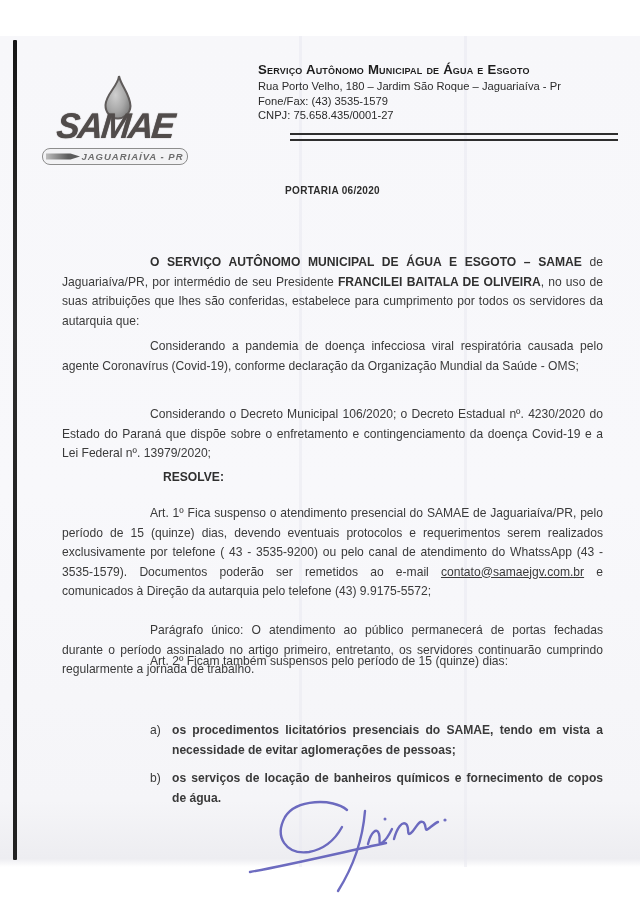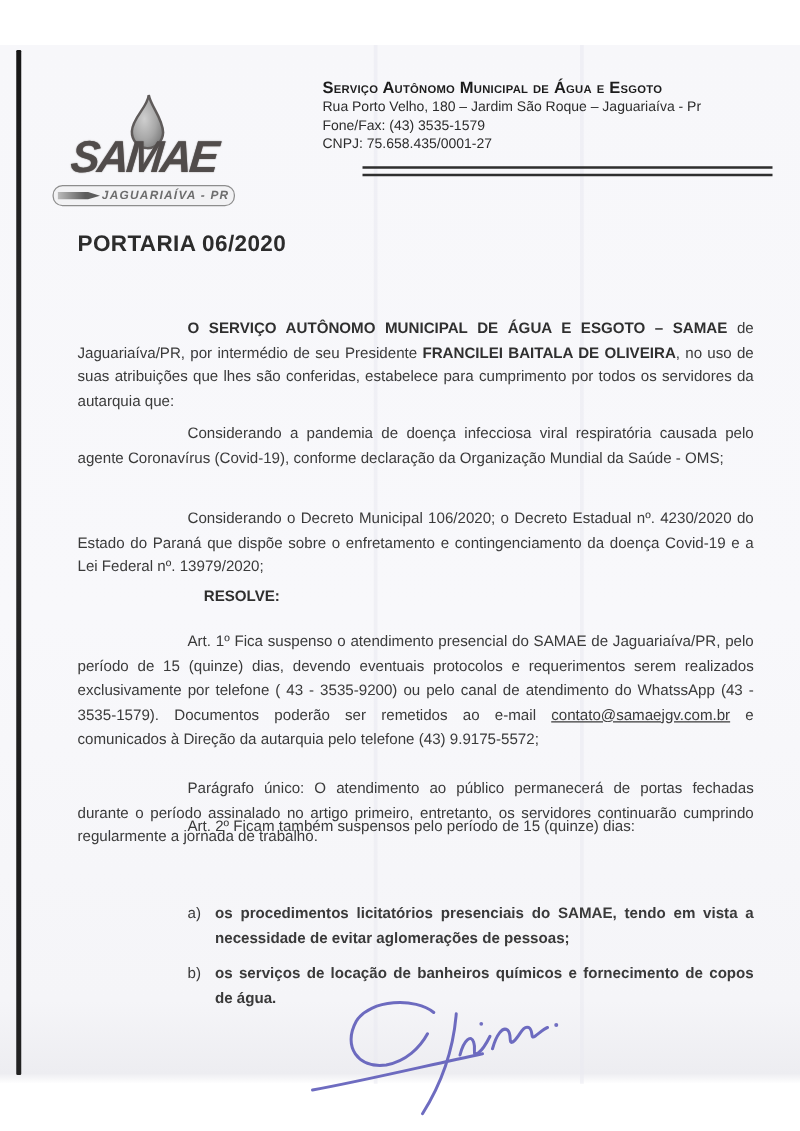--- a/index.html
+++ b/index.html
@@ -48,21 +48,21 @@
     font-size:13.2px;font-weight:bold;font-variant:small-caps;
     letter-spacing:.2px;color:#1c1c1c;margin-bottom:2px;white-space:nowrap;
   }
   .org-line{font-size:11.2px;line-height:14.6px;color:#2b2b2b;}
   .rule{position:absolute;left:290px;top:97px;width:328px;}
   .rule .ln{border-top:2px solid #2e2e2e;}
   .rule .ln + .ln{margin-top:4px;}
   
   .title{
     position:absolute;left:62px;top:149px;width:541px;margin:0;
-    font-size:18px;font-weight:bold;color:#2c2c2c;letter-spacing:.3px;
+    text-align:center;font-size:10px;font-weight:bold;color:#2c2c2c;letter-spacing:.3px;
   }
   .para{
     position:absolute;left:62px;width:541px;margin:0;
     font-size:12.1px;line-height:19.5px;color:#3a3a3a;
     text-align:justify;
   }
   .indent{text-indent:88px;}
   .b{font-weight:bold;color:#2f2f2f;}
   .resolve{position:absolute;left:150px;margin:0;font-size:12.1px;font-weight:bold;color:#2f2f2f;padding-left:13px;}
   .email{text-decoration:underline;color:#3a3a3a;}

